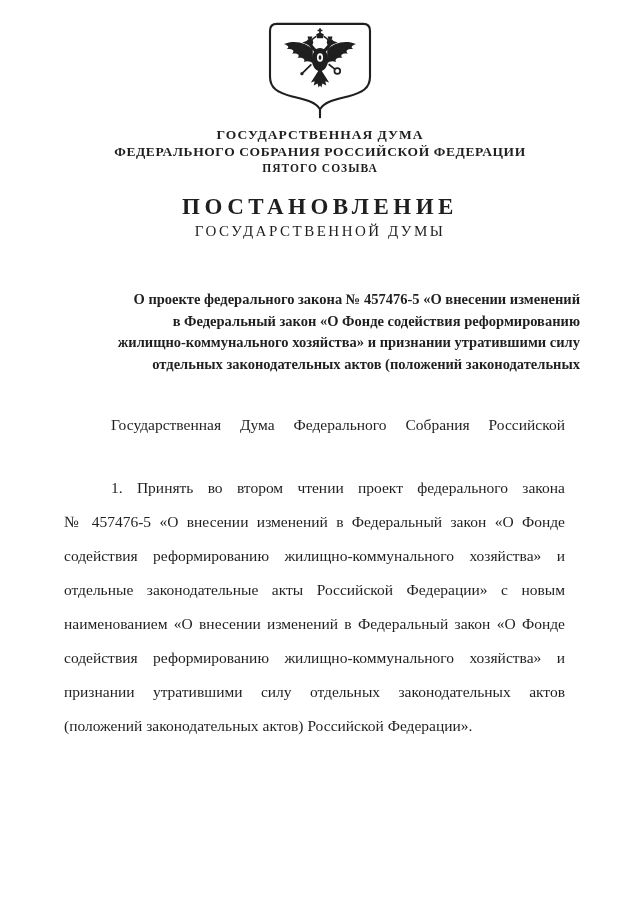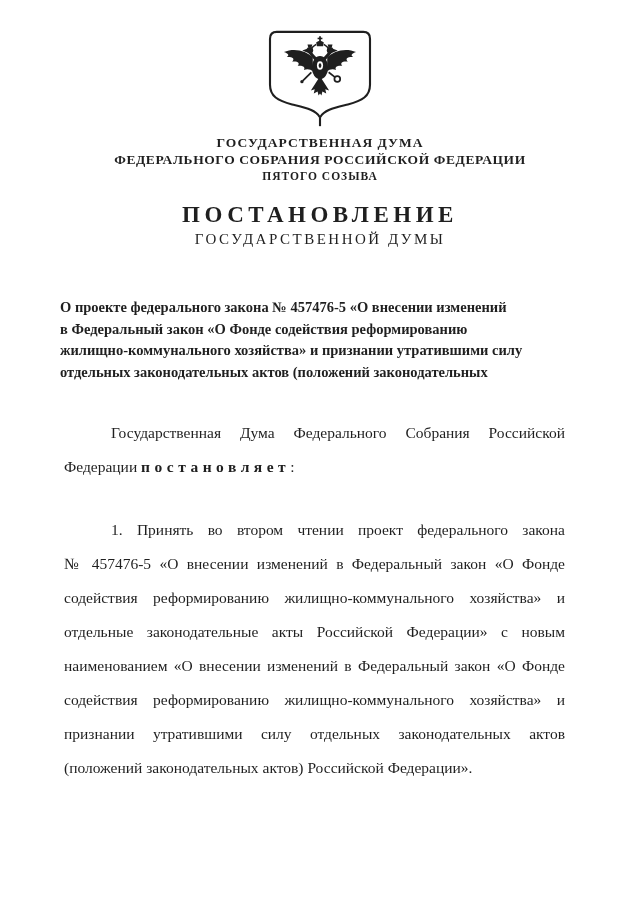--- a/index.html
+++ b/index.html
@@ -5,21 +5,21 @@
   :root { --ink:#1f1f1f; --paper:#ffffff; }
   * { margin:0; padding:0; box-sizing:border-box; }
   html,body { background:#fff; }
   .page {
     position:relative;
     width:640px; height:905px;
     margin:0 auto;
     background:var(--paper);
     color:var(--ink);
     font-family:"Liberation Serif","DejaVu Serif",serif;
-    padding-top:30px;
+    padding-top:22px;
     overflow:hidden;
   }
   .emblem { width:108px; margin:0 auto; }
   .emblem svg { display:block; width:108px; height:100px; }
   .hdr { text-align:center; font-weight:bold; }
   .hdr-1 { font-size:13.5px; letter-spacing:1px; margin-top:5px; }
   .hdr-2 { font-size:13.5px; letter-spacing:0.6px; margin-top:1px; }
   .hdr-3 { font-size:11.5px; letter-spacing:1px; margin-top:2px; }
   .doc-type {
     text-align:center; font-weight:bold;
@@ -27,21 +27,21 @@
     margin-top:20px;
   }
   .doc-type-sub {
     text-align:center; font-weight:normal;
     font-size:15px; letter-spacing:2.5px;
     margin-top:3px;
   }
   .subject {
     margin:49px auto 0 auto;
     width:520px;
-    text-align:left;
+    text-align:right;
     font-weight:bold;
     font-size:14.5px;
     line-height:21.5px;
   }
   .body-block { margin:33px 75px 0 64px; }
   .bline {
     font-size:15.5px;
     line-height:34px;
     text-align:justify;
     text-align-last:justify;
@@ -102,21 +102,20 @@
     <div>О проекте федерального закона № 457476-5  «О внесении изменений</div>
     <div>в Федеральный закон «О Фонде содействия реформированию</div>
     <div>жилищно-коммунального хозяйства» и признании утратившими силу</div>
     <div>отдельных законодательных актов (положений законодательных</div>
   </div>
 
   <div class="body-block">
 
     <div>
       <div class="bline first">Государственная Дума Федерального Собрания Российской</div>
-      <div class="bline last"><span>Федерации </span><span class="sperrung">постановляет</span><span>:</span></div>
     </div>
 
     <div class="para-gap"></div>
 
     <div>
       <div class="bline first">1. Принять во втором чтении проект федерального закона</div>
       <div class="bline">№ 457476-5 «О внесении изменений в Федеральный закон «О Фонде</div>
       <div class="bline">содействия реформированию жилищно-коммунального хозяйства» и</div>
       <div class="bline">отдельные законодательные акты Российской Федерации» с новым</div>
       <div class="bline">наименованием «О внесении изменений в Федеральный закон «О Фонде</div>

